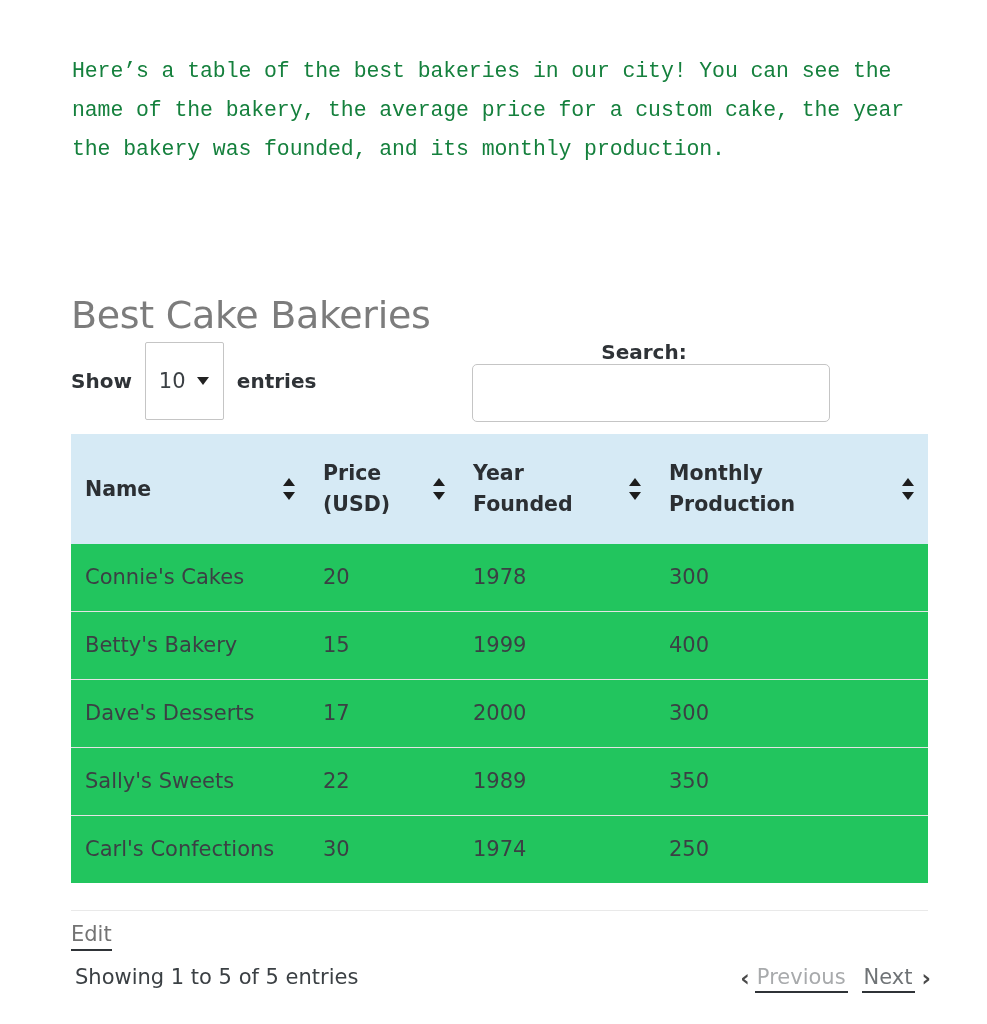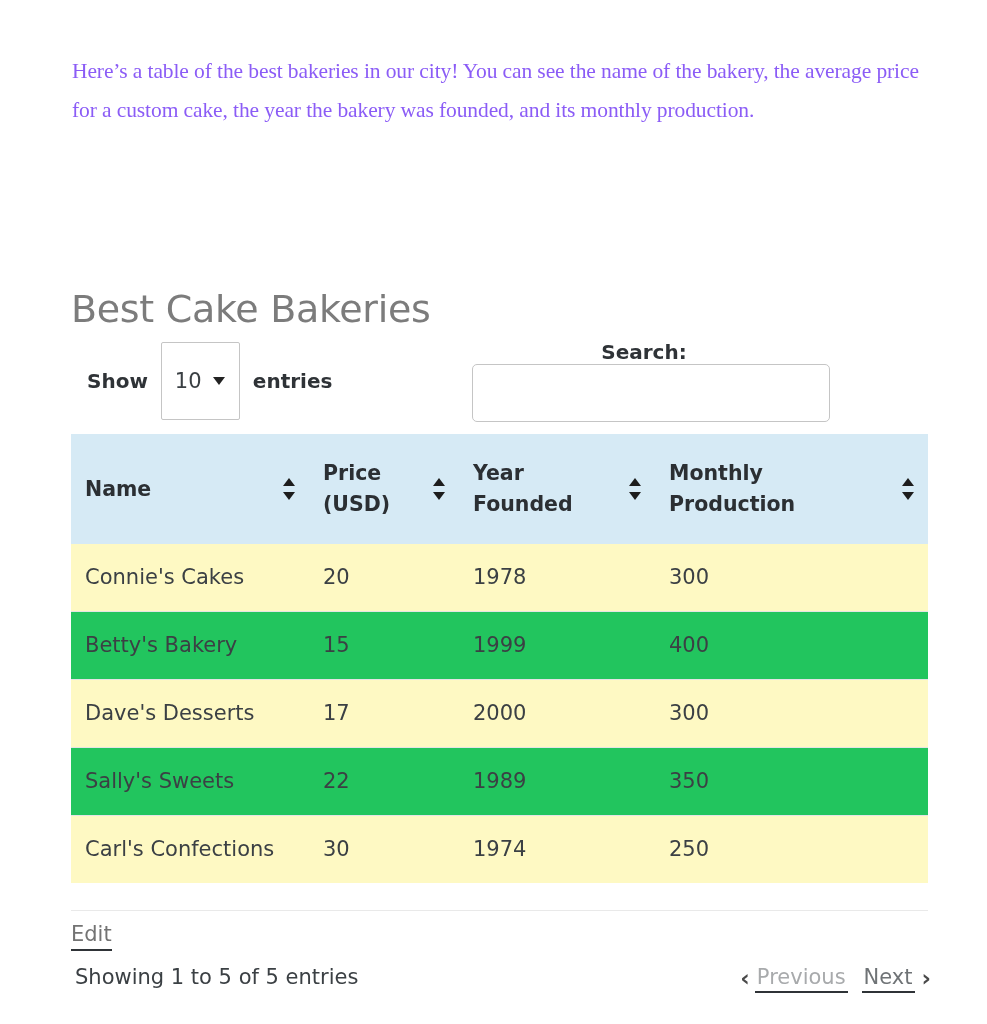--- a/index.html
+++ b/index.html
@@ -21,46 +21,46 @@
     box-sizing: border-box;
     padding: 0;
   }
   .intro {
     position: absolute;
     left: 72px;
     top: 30px;
     width: 856px;
     font-size: 21.5px;
     line-height: 39px;
-    color: #8b5cf6;
-    font-family: Liberation Serif, serif;
+    color: #15803d;
+    font-family: Liberation Mono, monospace;
     font-weight: 400;
     letter-spacing: -0.1px;
   }
   .table-title {
     position: absolute;
     left: 71px;
-    top: 262px;
+    top: 268px;
     font-size: 38px;
     line-height: 1.2;
     font-weight: 400;
     color: #7c7c7c;
     font-family: "DejaVu Sans", sans-serif;
     letter-spacing: -0.3px;
   }
   .controls {
     position: absolute;
     left: 71px;
     top: 340px;
     width: 857px;
     height: 82px;
   }
   .length-block {
     position: absolute;
-    left: 16px;
+    left: 0;
     top: 0;
     display: flex;
     align-items: center;
     height: 82px;
   }
   .length-label, .length-suffix {
     font-size: 20px;
     font-weight: 700;
     color: #2f3337;
     font-family: "DejaVu Sans", sans-serif;
@@ -167,21 +167,21 @@
   .data-table tbody td {
     font-size: 21px;
     color: #3b4044;
     padding: 19px 14px;
     border-top: 1px solid #e4e4e4;
     vertical-align: top;
     font-family: "DejaVu Sans", sans-serif;
     line-height: 29px;
     background: transparent;
   }
-  .data-table tbody tr.odd td { background: #fef9c3; }
+  .data-table tbody tr.odd td { background: #22c55e; }
   .data-table tbody tr.even td { background: #22c55e; }
   .data-table tbody tr:first-child td { border-top: none; }
   .col-name { width: 238px; }
   .col-price { width: 150px; }
   .col-year { width: 196px; }
   .col-prod { width: 273px; }
   .footer {
     position: absolute;
     left: 71px;
     top: 910px;

